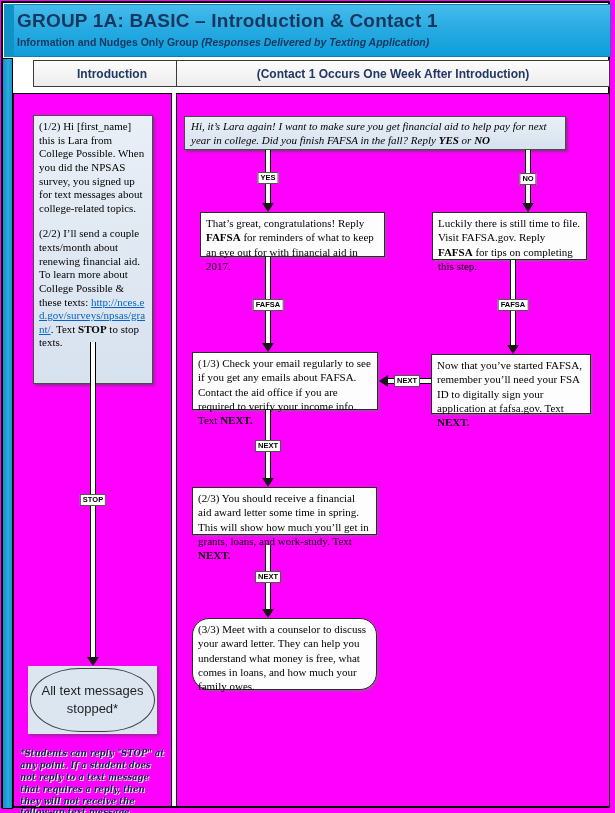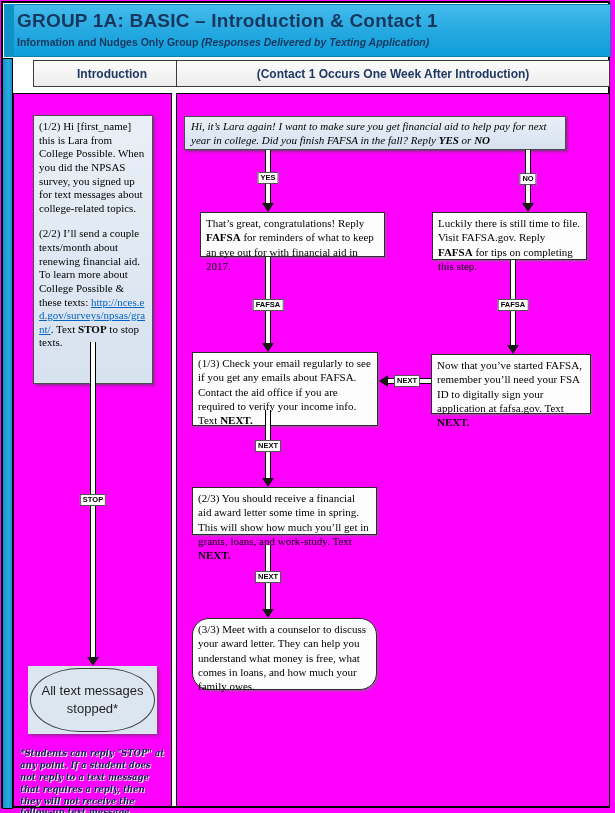--- a/index.html
+++ b/index.html
@@ -110,21 +110,21 @@
 
   <div class="wbox" style="left:192px;top:212px;width:185px;height:45px;margin-left:8px;"><span>That’s great, congratulations! Reply </span><b>FAFSA</b><span> for reminders of what to keep an eye out for with financial aid in 2017.</span></div>
 
   <div class="wbox" style="left:432px;top:212px;width:155px;height:48px;"><span>Luckily there is still time to file. Visit FAFSA.gov. Reply </span><b>FAFSA</b><span> for tips on completing this step.</span></div>
 
   <div class="varrow" style="left:265px;top:257px;height:86px;"></div>
   <div class="alabel" style="left:268px;top:299px;">FAFSA</div>
   <div class="varrow" style="left:510px;top:260px;height:85px;"></div>
   <div class="alabel" style="left:513px;top:299px;">FAFSA</div>
 
-  <div class="wbox" style="left:192px;top:352px;width:186px;height:74px;"><span>(1/3) Check your email regularly to see if you get any emails about FAFSA. Contact the aid office if you are required to verify your income info. Text </span><b>NEXT.</b></div>
+  <div class="wbox" style="left:192px;top:352px;width:186px;height:58px;"><span>(1/3) Check your email regularly to see if you get any emails about FAFSA. Contact the aid office if you are required to verify your income info. Text </span><b>NEXT.</b></div>
 
   <div class="wbox" style="left:431px;top:354px;width:160px;height:60px;"><span>Now that you’ve started FAFSA, remember you’ll need your FSA ID to digitally sign your application at fafsa.gov. Text </span><b>NEXT.</b></div>
 
   <div class="harrow" style="left:388px;top:378px;width:43px;"></div>
   <div class="alabel" style="left:407px;top:375px;">NEXT</div>
 
   <div class="varrow" style="left:265px;top:410px;height:68px;"></div>
   <div class="alabel" style="left:268px;top:440px;">NEXT</div>
 
   <div class="wbox" style="left:192px;top:487px;width:185px;height:48px;"><span>(2/3) You should receive a financial aid award letter some time in spring. This will show how much you’ll get in grants, loans, and work-study. Text </span><b>NEXT.</b></div>

